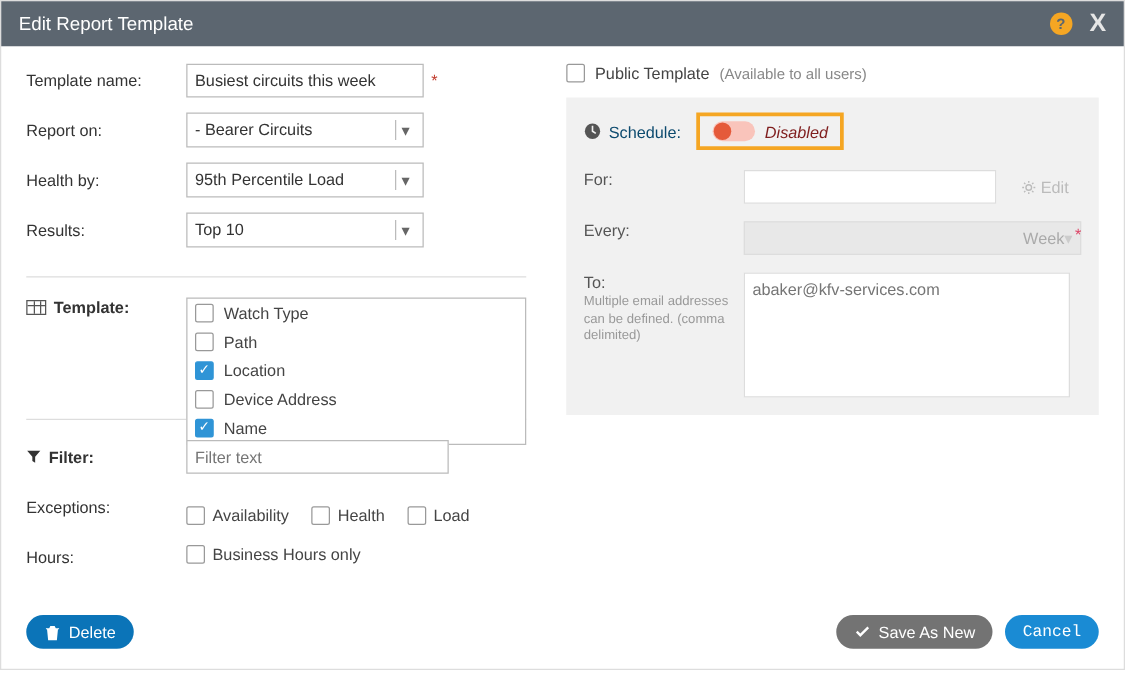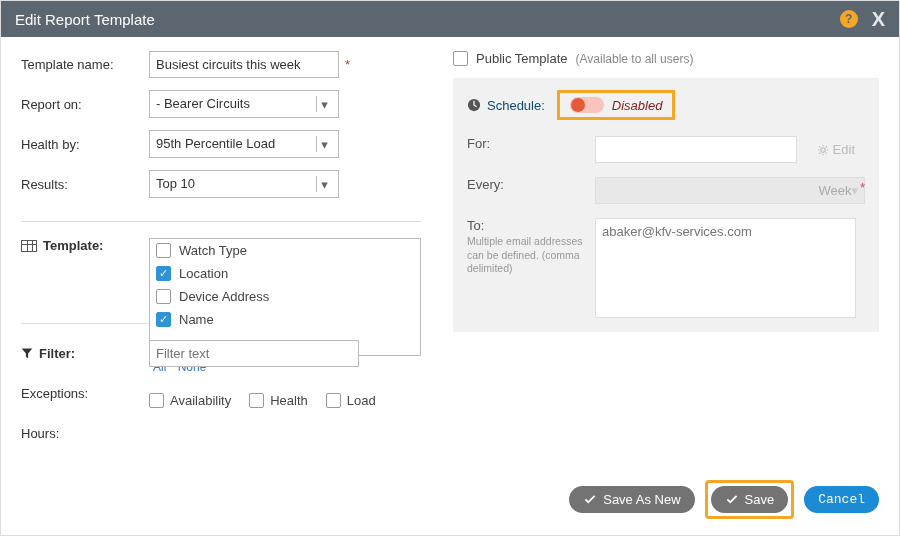--- a/index.html
+++ b/index.html
@@ -138,20 +138,24 @@
           <span class="tbl-ico"></span>
           <b>Template:</b>
         </span>
         <div class="ctl">
           <div class="listbox" id="columns-list">
               <div class="item">
                 <span class="chk"></span>
                 <span>Watch Type</span>
               </div>
               <div class="item">
+                <span class="chk"></span>
+                <span>Path</span>
+              </div>
+              <div class="item">
                 <span class="chk checked"></span>
                 <span>Location</span>
               </div>
               <div class="item">
                 <span class="chk"></span>
                 <span>Device Address</span>
               </div>
               <div class="item">
                 <span class="chk checked"></span>
                 <span>Name</span>
@@ -191,20 +195,26 @@
             </label>
           <label class="opt">
               <span class="chk"></span>
               <span>Load</span>
             </label>
         </div>
       </div>
 
       <div class="row">
         <span class="lbl">Hours:</span>
+        <div class="ctl">
+          <label class="opt">
+              <span class="chk"></span>
+              <span>Business Hours only</span>
+            </label>
+        </div>
       </div>
     </div>
 
     <div class="col-right">
       <div class="public-row">
         <span class="chk"></span>
         <span>Public Template</span>
         <span class="avail-text">(Available to all users)</span>
       </div>
 
@@ -257,32 +267,30 @@
           <div class="sctl" style="display:flex;align-items:flex-start;">
             <textarea class="ta-disabled" readonly="" placeholder="abaker@kfv-services.com" style=""></textarea>
             <span class="req-right">*</span>
           </div>
         </div>
       </div>
     </div>
   </div>
 
   <div class="footer">
+    <button class="btn delete">
+      <svg class="icon-svg" viewBox="0 0 16 16">
+          <path d="M3 5h10l-1 10H4L3 5zm3-3h4l1 2H5l1-2zM2 4h12v1H2z"></path>
+        </svg>
+      <span>Delete</span>
+    </button>
     <span class="spacer"></span>
     <button class="btn">
       <svg class="icon-svg" viewBox="0 0 16 16">
           <path d="M2 8l4 4 8-8-1.5-1.5L6 9 3.5 6.5z"></path>
         </svg>
       <span>Save As New</span>
     </button>
-    <span class="save-hl">
-      <button class="btn">
-        <svg class="icon-svg" viewBox="0 0 16 16">
-            <path d="M2 8l4 4 8-8-1.5-1.5L6 9 3.5 6.5z"></path>
-          </svg>
-        <span>Save</span>
-      </button>
-    </span>
     <button class="btn cancel">
       <span>Cancel</span>
     </button>
   </div>
 </div>
 
 </body></html>

